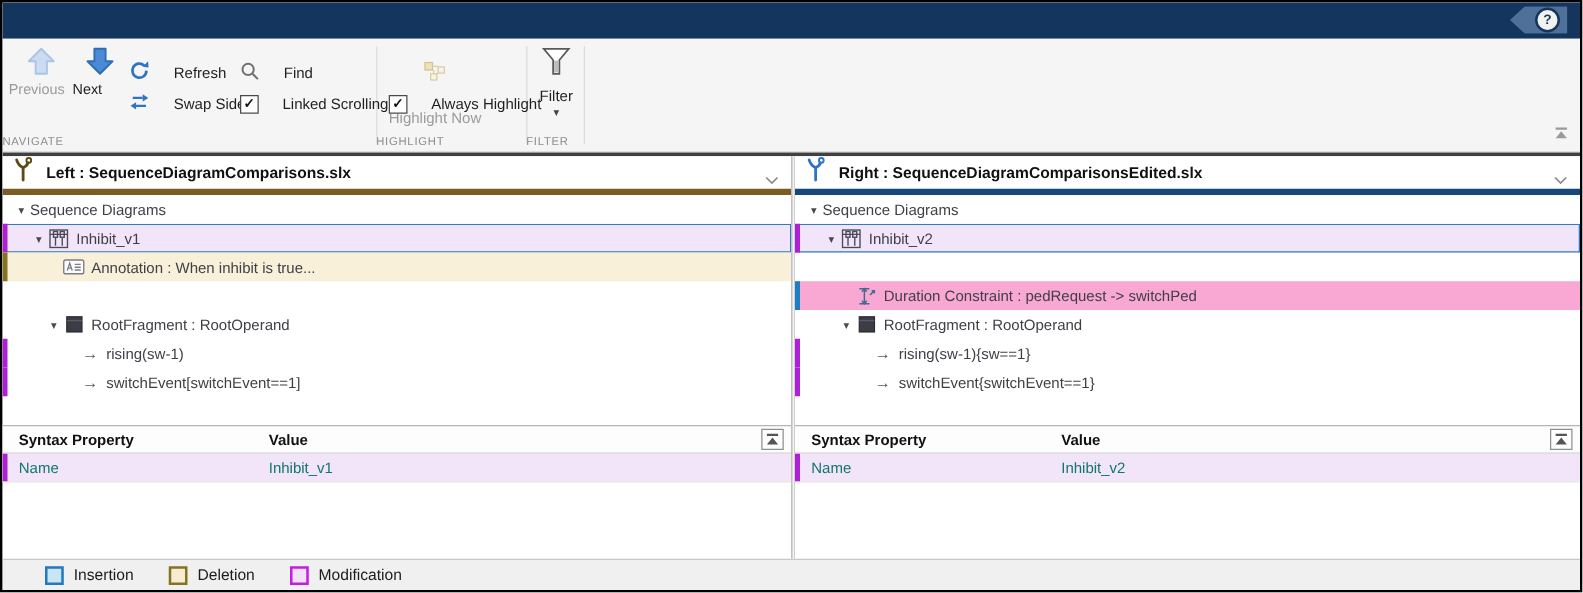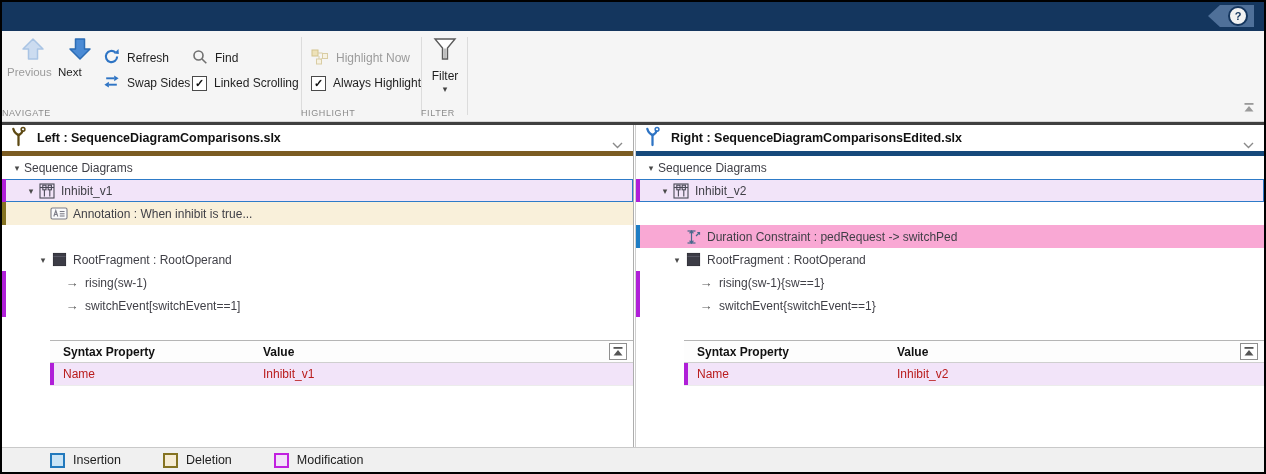--- a/index.html
+++ b/index.html
@@ -18,22 +18,22 @@
        color:#15365e;font-weight:bold;font-size:11px;display:flex;align-items:center;justify-content:center;}
 
   
   .ribbon{position:absolute;top:29px;left:0;right:0;height:91px;background:#f5f5f5;
           border-bottom:1px solid #d6d6d6;box-sizing:border-box;}
   .vsep{position:absolute;top:6px;height:78px;width:1px;background:#dcdcdc;}
   .sec{position:absolute;bottom:3px;font-size:9px;color:#8c8c8c;letter-spacing:.6px;text-align:left;}
   .bigbtn{position:absolute;top:6px;}
   .bigbtn .lbl{font-size:11.5px;margin-top:5px;color:#1f1f1f;}
   .bigbtn.disabled .lbl{color:#9b9b9b;}
-  .rowbtn{position:absolute;height:18px;display:flex;align-items:center;gap:7px;font-size:12px;color:#1f1f1f;}
-  .rowbtn.disabled{color:#9b9b9b;}
+  .rowbtn{position:absolute;height:18px;display:flex;align-items:center;gap:19px;font-size:12px;color:#1f1f1f;}
+  .rowbtn.disabled{color:#9b9b9b;flex-direction:column;}
   .checkbox{width:13px;height:13px;background:#fff;border:1px solid #4a4a4a;display:flex;
             align-items:center;justify-content:center;font-size:11px;font-weight:bold;color:#111;line-height:1;}
   .filtercol{position:absolute;left:421px;top:6px;width:44px;text-align:center;}
   .filtercol .lbl{font-size:12px;color:#1f1f1f;margin-top:3px;}
   .caret{font-size:9px;color:#444;line-height:1;margin-top:2px;}
   .ribbon-collapse{position:absolute;right:8px;bottom:4px;cursor:pointer;}
 
   
   .main{position:absolute;top:120px;left:0;right:0;bottom:25px;border-top:3px solid #404040;
         background:#fff;box-sizing:border-box;}
@@ -63,36 +63,36 @@
   .bg-del{background:#f9f0da;}
   .bg-ins{background:#f9a8d4;}
   .sel{box-shadow:inset 0 0 0 1px #2e7bc8;}
   .sp8{flex:none;width:8px;}  .sp22{flex:none;width:22px;}
   .sp34{flex:none;width:34px;} .sp48{flex:none;width:48px;} .sp62{flex:none;width:62px;}
   .exp{flex:none;width:14px;text-align:center;font-size:9px;color:#4a4a4a;}
   .ticon{flex:none;width:18px;height:16px;margin-right:5px;display:flex;align-items:center;justify-content:center;}
   .msgarrow{flex:none;width:16px;font-size:13px;color:#5a5a5a;margin-right:5px;text-align:center;}
 
   
-  .ptable{position:absolute;top:215px;left:0;right:0;padding-left:48px;}
+  .ptable{position:absolute;top:215px;left:0;right:0;}
   .thead{position:relative;height:23px;display:flex;align-items:center;background:#fdfdfd;
          border-top:1px solid #b5b5b5;border-bottom:1px solid #cfcfcf;box-sizing:border-box;
          font-weight:bold;font-size:12px;color:#111;}
   .col-prop{padding-left:13px;}
   .col-val{position:absolute;left:213px;}
   .collapse-btn{position:absolute;right:6px;top:2px;width:18px;height:17px;border:1px solid #8f8f8f;
          background:#fff;display:flex;align-items:center;justify-content:center;box-sizing:border-box;}
-  .tdata{position:relative;height:23px;display:flex;align-items:center;font-size:12px;color:#b91c1c;
+  .tdata{position:relative;height:23px;display:flex;align-items:center;font-size:12px;color:#0f766e;
          border-bottom:1px solid #ececec;box-sizing:border-box;}
 
   
   .legend{position:absolute;left:0;right:0;bottom:0;height:25px;background:#f0f0f0;
           border-top:1px solid #c9c9c9;display:flex;align-items:center;padding-left:34px;gap:28px;
           font-size:12.5px;color:#1c1c1c;box-sizing:border-box;}
-  .lg-item{display:flex;gap:8px;margin-left:14px;}
+  .lg-item{display:flex;gap:8px;}
   .lg-sq{width:11px;height:11px;border:2px solid;}
   .lg-ins{background:#cae4f6;border-color:#2279bd;}
   .lg-del{background:#f6ecd4;border-color:#857321;}
   .lg-mod{background:#f3e0fa;border-color:#c11fe0;}
 </style>
 </head>
 <body>
 
 <div class="window">
 

